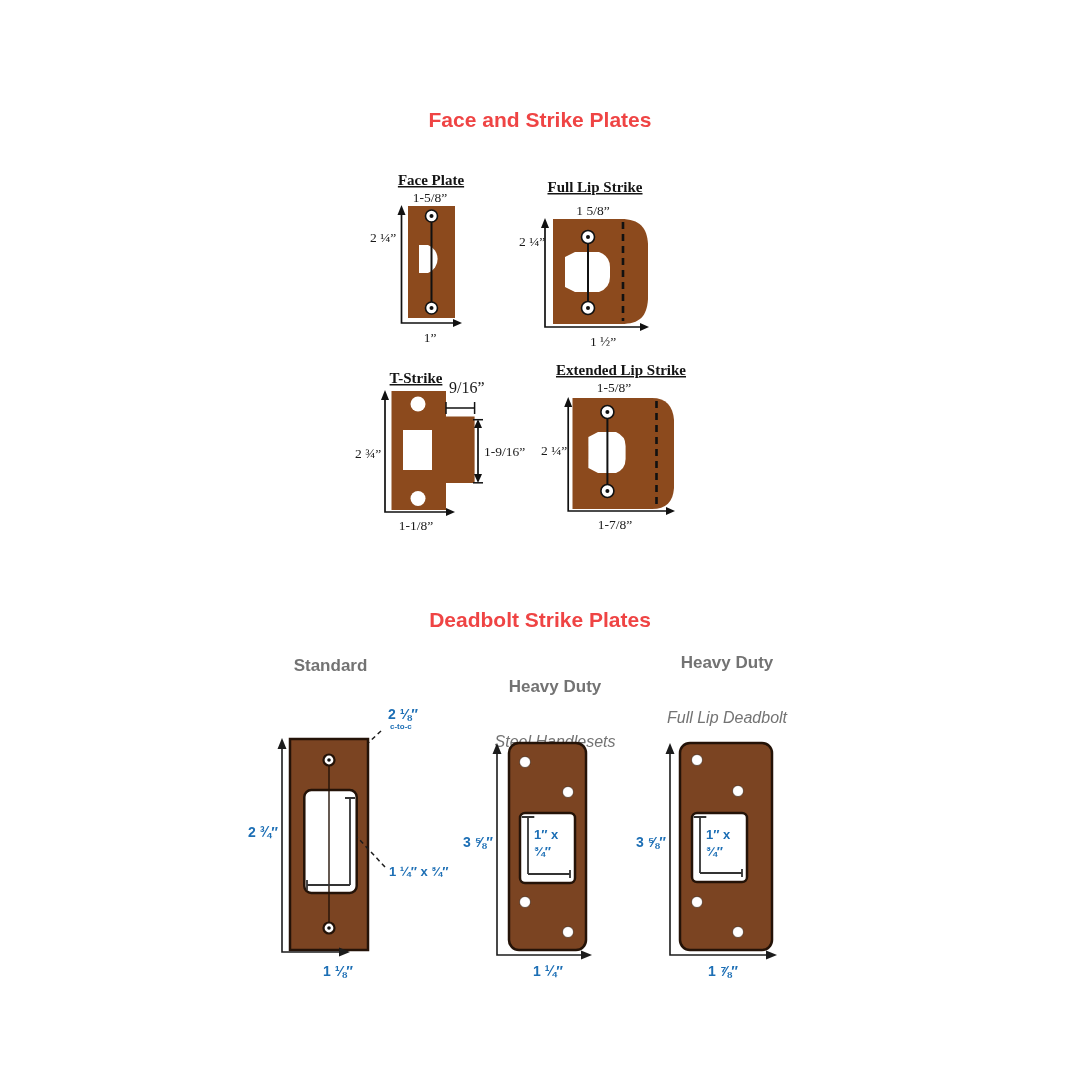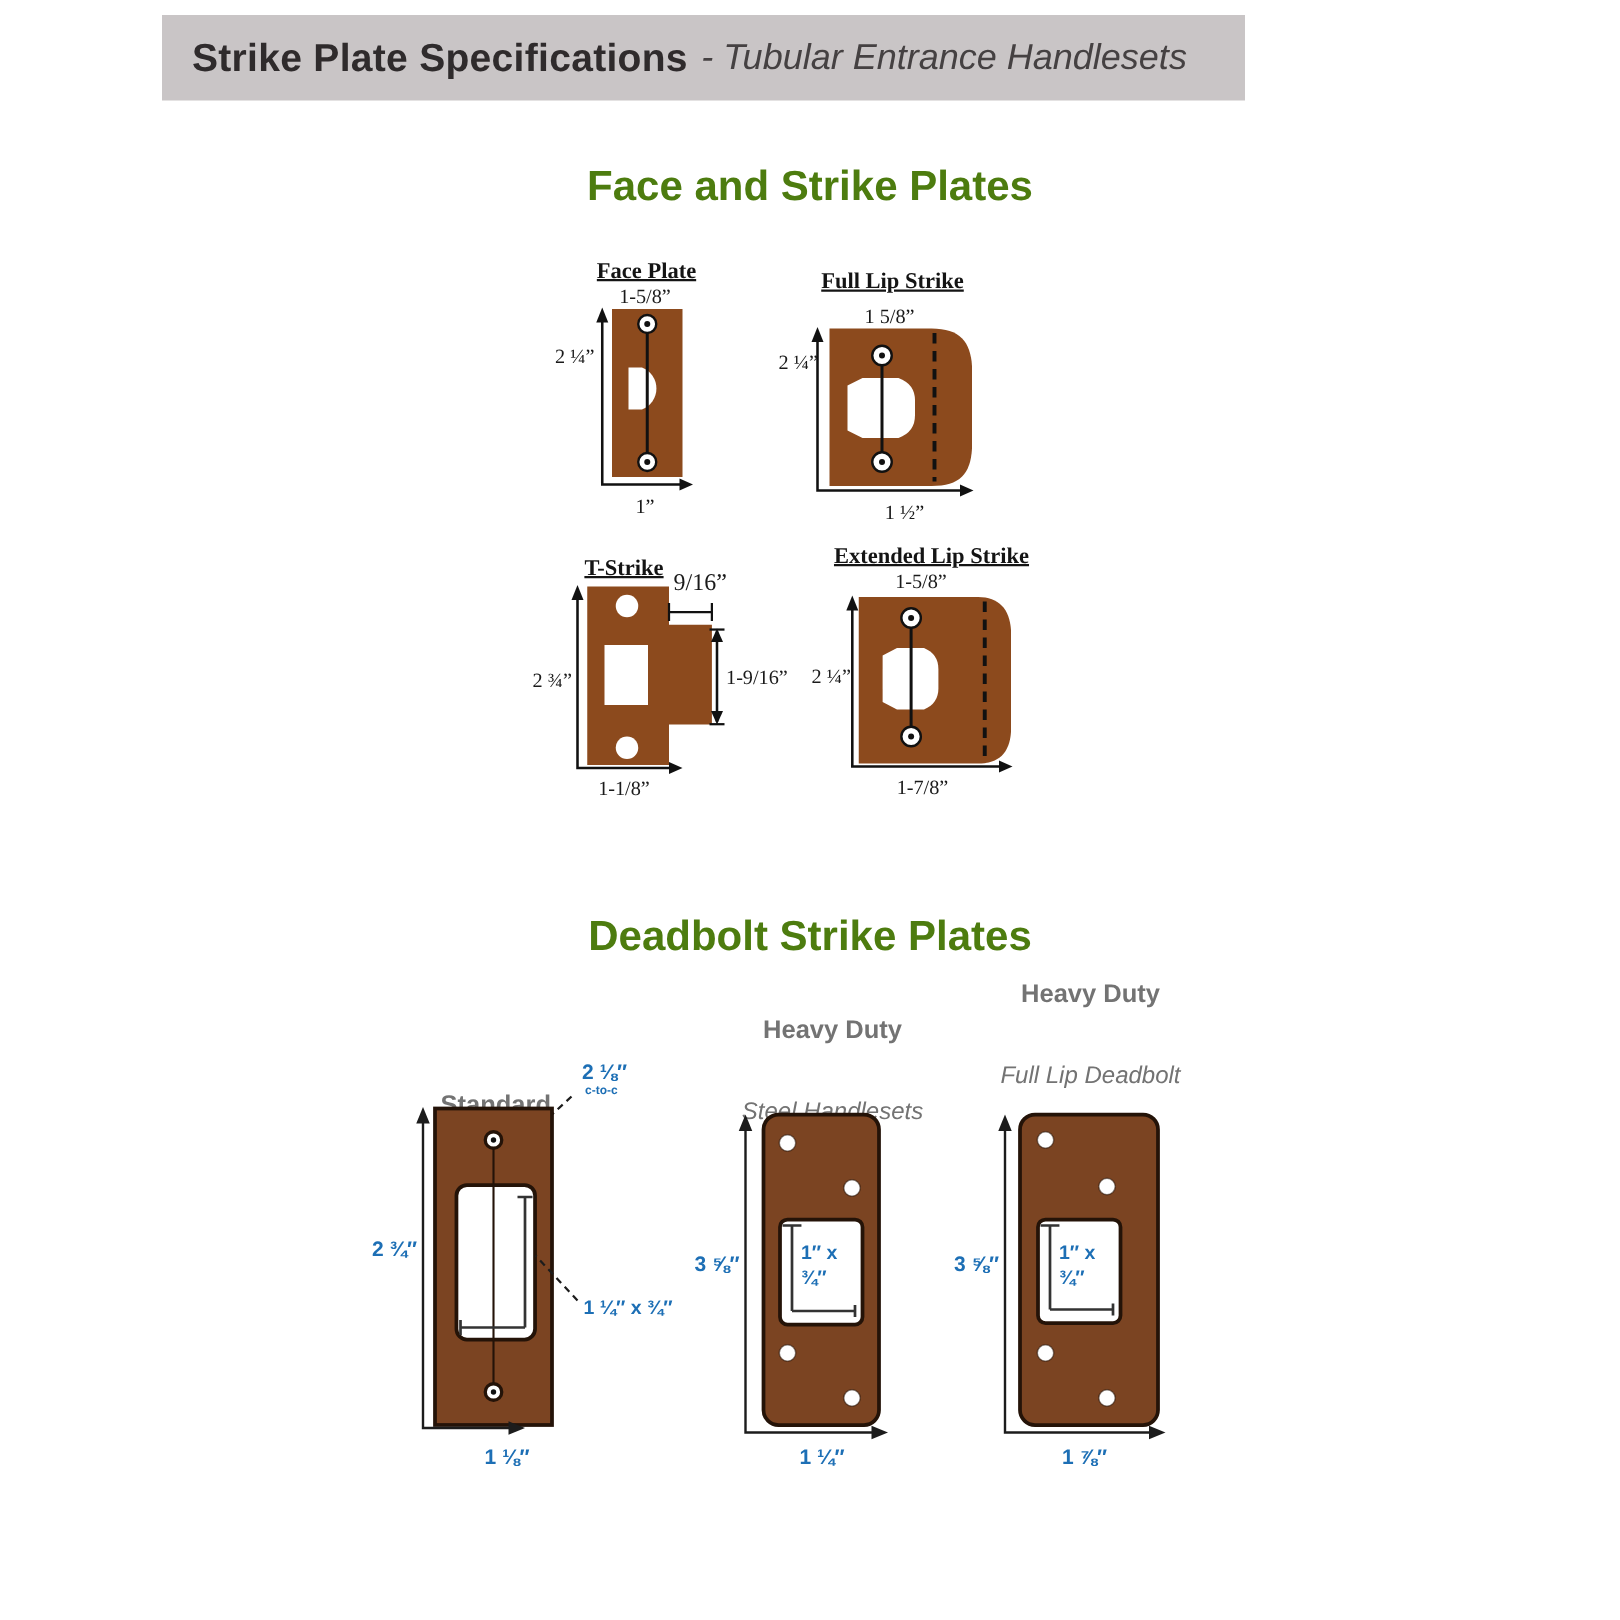--- a/index.html
+++ b/index.html
@@ -8,21 +8,21 @@
 
   
   .header-bar{position:absolute;left:108px;top:10px;width:722px;height:57px;background:#c9c5c6;
               display:flex;align-items:center;padding-left:20px;box-sizing:border-box;}
   .h-bold{font-weight:bold;font-size:26px;color:#2f2b2c;letter-spacing:.2px;}
   .h-italic{font-style:italic;font-size:24px;color:#454142;margin-left:9px;font-weight:400;}
   .logo{position:absolute;left:838px;top:20px;font-size:34px;color:#0d0d0d;letter-spacing:2px;
         font-family:"Liberation Sans",sans-serif;}
 
   .sec-title{position:absolute;left:0;width:1080px;text-align:center;font-weight:bold;
-             font-size:28px;color:#4d7c0f;}
+             font-size:21px;color:#ef4444;}
 
   
   .col-label{position:absolute;text-align:center;color:#737373;}
   .col-label .b{font-weight:bold;font-size:17px;line-height:21px;display:block;}
   .col-label .i{font-style:italic;font-size:16px;line-height:20px;display:block;margin-top:35px;}
 
   svg.diag{position:absolute;overflow:visible;}
 
   
   .plate1{fill:#8c4a1d;}
@@ -52,24 +52,20 @@
   .brk{fill:none;stroke:#333;stroke-width:1.8;}
   .bdim{font-family:"Liberation Sans",sans-serif;font-weight:bold;font-size:14px;fill:#1d6fb5;}
   .bdim-sm{font-family:"Liberation Sans",sans-serif;font-weight:bold;font-size:13px;fill:#1d6fb5;}
   .ctc{font-family:"Liberation Sans",sans-serif;font-weight:bold;font-size:8px;fill:#1d6fb5;}
 </style>
 </head>
 <body>
 
 <div class="page">
 
-  <div class="header-bar">
-    <span class="h-bold">Strike Plate Specifications</span>
-    <span class="h-italic">- Tubular Entrance Handlesets</span>
-  </div>
 
   <div class="sec-title" style="top:108px;">Face and Strike Plates</div>
 
   <svg class="diag" style="left:360px;top:165px;" width="130" height="195">
     <text class="s1title" x="71" y="20" text-anchor="middle">Face Plate</text>
     <text class="s1dim" x="70" y="37" text-anchor="middle">1-5/8”</text>
     <rect class="plate1" x="48" y="41" width="47" height="112"></rect>
     <path class="cut" d="M59,80 V108 H68 A15,15 0 0 0 68,80 Z"></path>
     <line class="cline" x1="71.5" y1="51" x2="71.5" y2="143"></line>
     <circle class="hole1" cx="71.5" cy="51" r="6"></circle>
@@ -140,21 +136,21 @@
     <circle class="hdot" cx="62.4" cy="136" r="2"></circle>
     <path class="dline" d="M23.2,46 V156 H125"></path>
     <polygon class="arr" points="19.2,52 23.2,42 27.2,52"></polygon>
     <polygon class="arr" points="121,152 130,156 121,160"></polygon>
     <text class="s1dim" x="-4" y="100">2 ¼”</text>
     <text class="s1dim" x="70" y="174" text-anchor="middle">1-7/8”</text>
   </svg>
 
   <div class="sec-title" style="top:608px;">Deadbolt Strike Plates</div>
 
-  <div class="col-label" style="left:248px;top:726px;width:165px;">
+  <div class="col-label" style="left:248px;top:655px;width:165px;">
     <span class="b">Standard</span>
   </div>
   <div class="col-label" style="left:462px;top:676px;width:186px;">
     <span class="b">Heavy Duty</span>
     <span class="i">Steel Handlesets</span>
   </div>
   <div class="col-label" style="left:634px;top:652px;width:186px;">
     <span class="b">Heavy Duty</span>
     <span class="i">Full Lip Deadbolt</span>
     <span class="i">Understrike</span>

